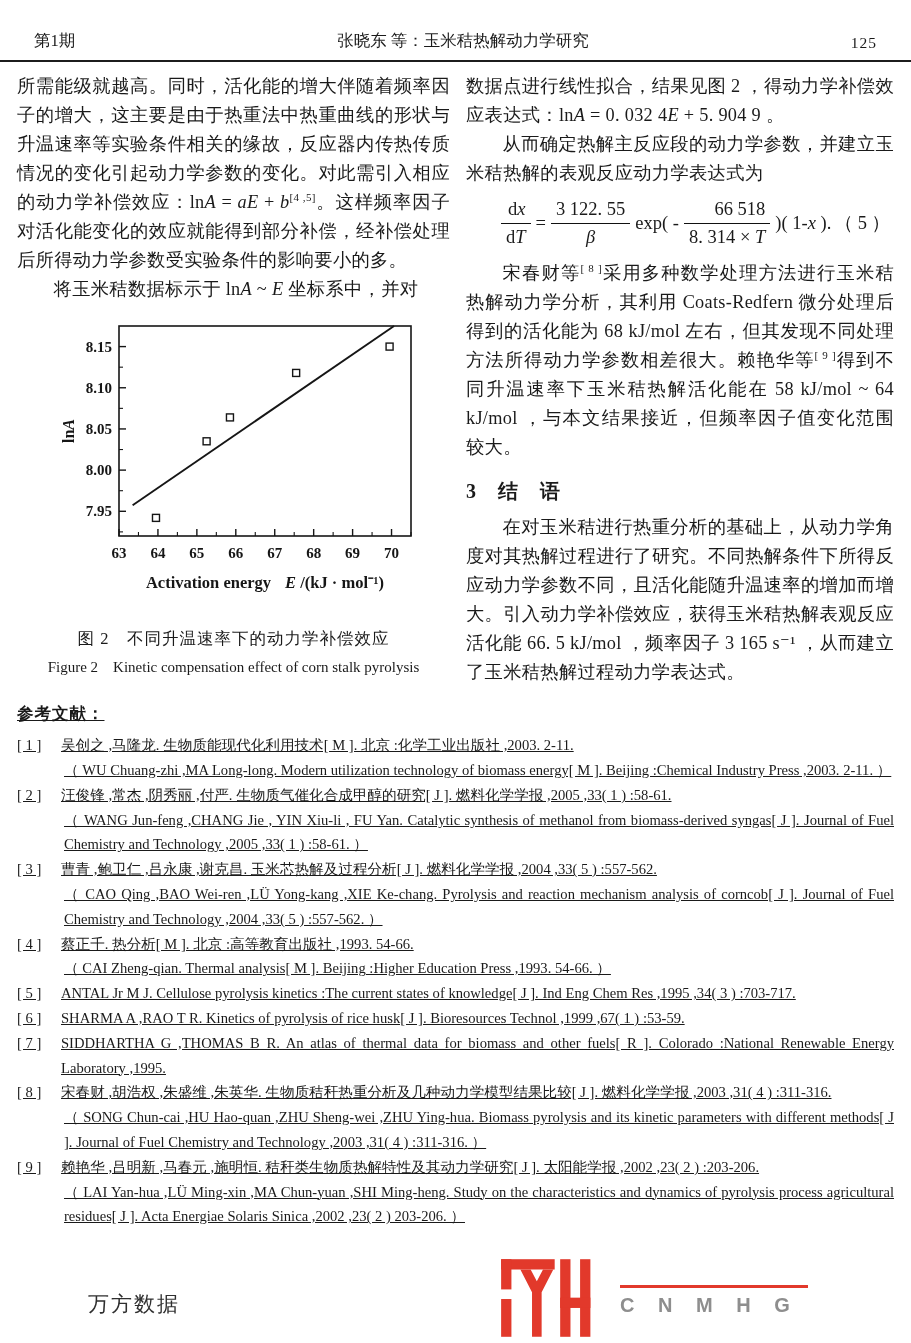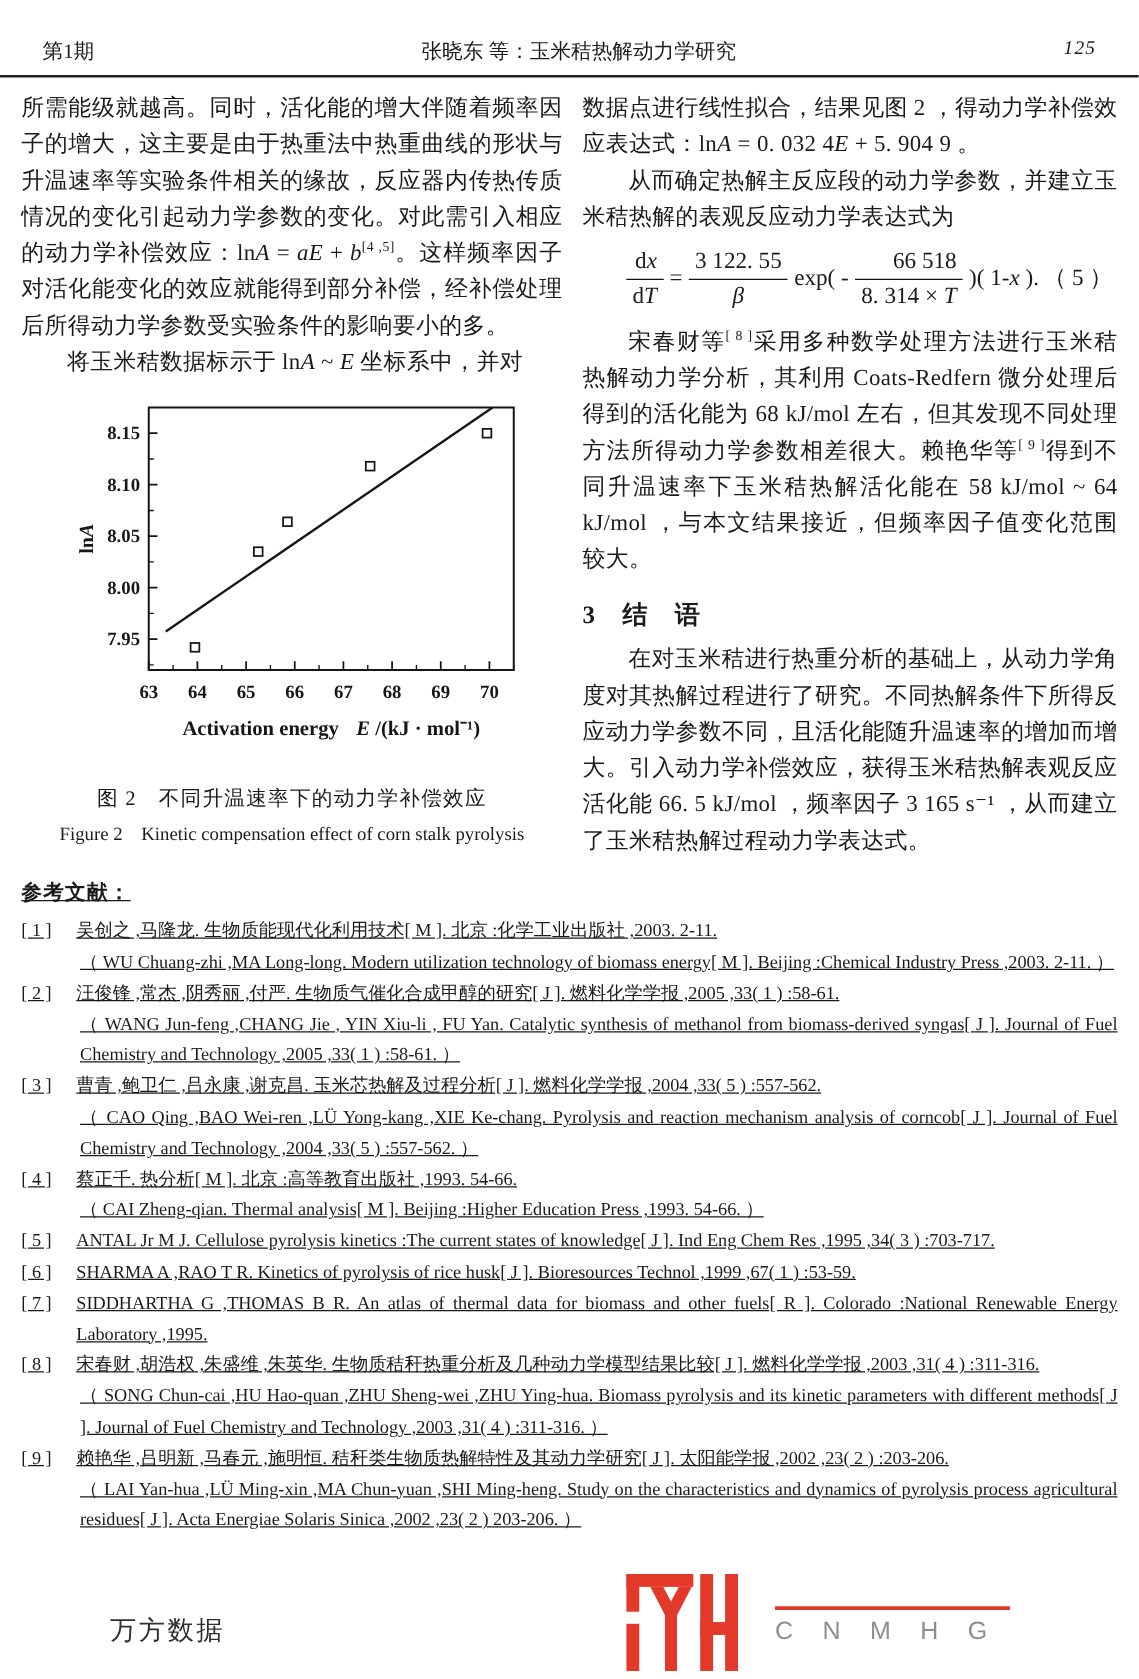--- a/index.html
+++ b/index.html
@@ -3,26 +3,26 @@
 <meta charset="utf-8">
 <style>
   html,body{margin:0;padding:0;background:#ffffff;}
   body{
     width:911px;height:1343px;position:relative;overflow:hidden;
     color:#1a1a1a;
     font-family:"Liberation Serif","DejaVu Serif",serif;
     -webkit-font-smoothing:antialiased;
   }
   .header{
-    display:flex;justify-content:space-between;align-items:flex-start;
+    display:flex;justify-content:space-between;align-items:flex-end;
     padding:30px 34px 8px 34px;margin:0 0 10px 0;
     border-bottom:2px solid #1c1c1c;
     font-size:16.5px;
   }
-  .header .pageno{font-size:15.5px;letter-spacing:1px;font-style:italic;}
+  .header .pageno{font-size:15.5px;letter-spacing:1px;}
   .cols{display:flex;gap:16px;padding:0 17px;}
   .col-left{width:433px;}
   .col-right{width:428px;}
   .para{
     margin:0;text-align:justify;
     font-size:18.3px;line-height:29px;letter-spacing:0.3px;
   }
   .indent{text-indent:2em;}
   .it{font-style:italic;}
   sup.cite{font-size:11px;line-height:0;}
@@ -54,21 +54,21 @@
   
   .logo{
     display:flex;align-items:center;gap:20px;
     width:330px;margin:30px 0 0 497px;
   }
   .logo-text{display:flex;flex-direction:column;}
   .logo-zh{font-size:24px;color:#111;letter-spacing:3px;
     font-family:"Liberation Sans","DejaVu Sans",sans-serif;}
   .logo-rule{height:3px;background:#e2392b;margin:5px 0 6px 0;width:188px;}
   .logo-en{font-size:20px;color:#8e8e8e;letter-spacing:9px;
-    font-family:"Liberation Sans","DejaVu Sans",sans-serif;}
+    font-family:"Liberation Sans","DejaVu Sans",sans-serif;font-weight:bold;}
   
   .watermark{
     position:absolute;left:88px;top:1290px;
     font-size:21px;color:#2f2f2f;letter-spacing:2px;
     font-family:"Liberation Sans","DejaVu Sans",sans-serif;
   }
 </style>
 </head>
 <body>
 

